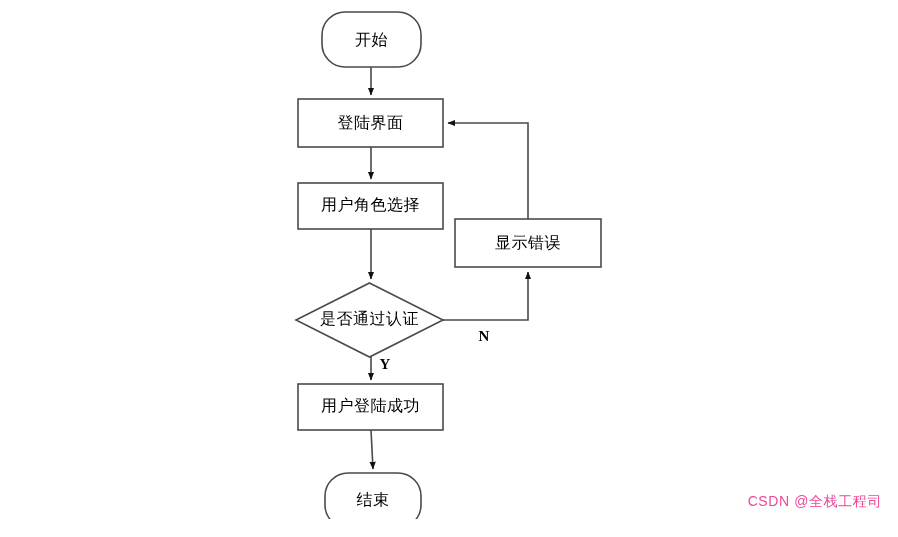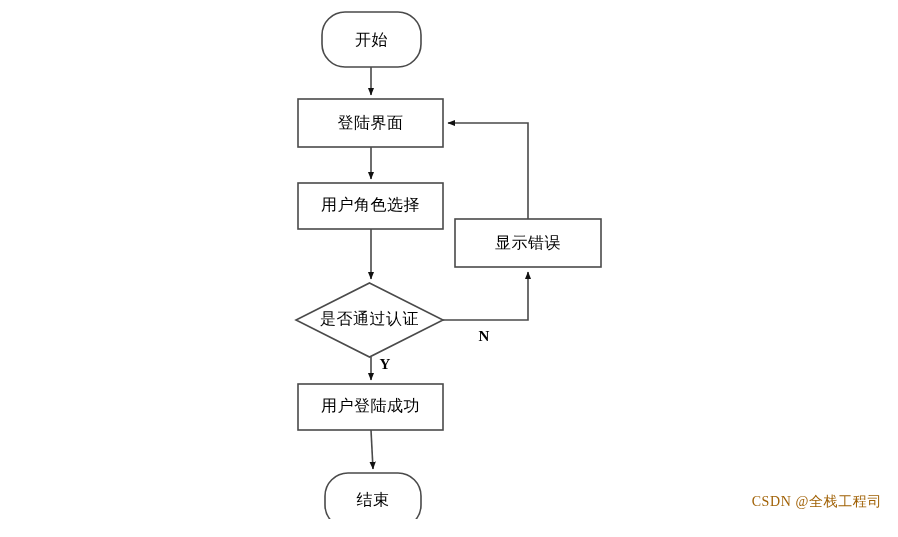--- a/index.html
+++ b/index.html
@@ -48,23 +48,23 @@
     font-size: 15px;
     font-weight: bold;
     fill: #000000;
     text-anchor: middle;
     dominant-baseline: middle;
   }
   .watermark {
     position: absolute;
     right: 16px;
     bottom: 8px;
-    font-family: Liberation Serif, serif;
+    font-family: Liberation Sans, sans-serif;
     font-size: 14px;
-    color: #a16207;
+    color: #ec4899;
     letter-spacing: 0.6px;
     white-space: nowrap;
     user-select: none;
   }
 </style>
 </head>
 <body>
 
 <div id="canvas">
 

